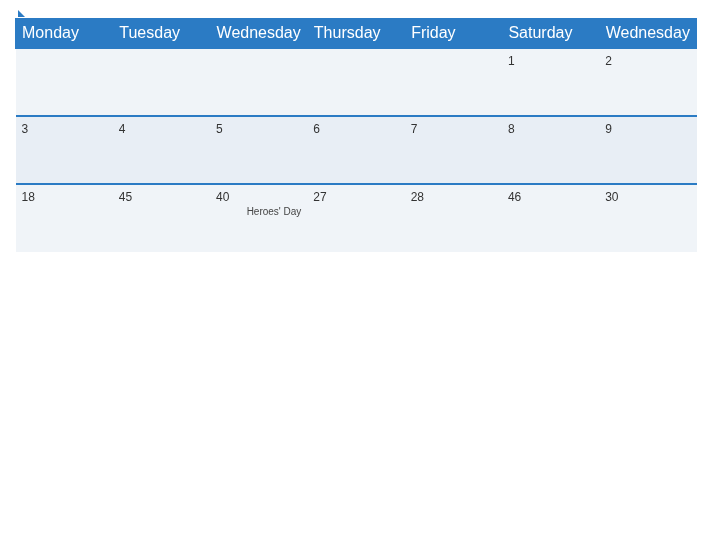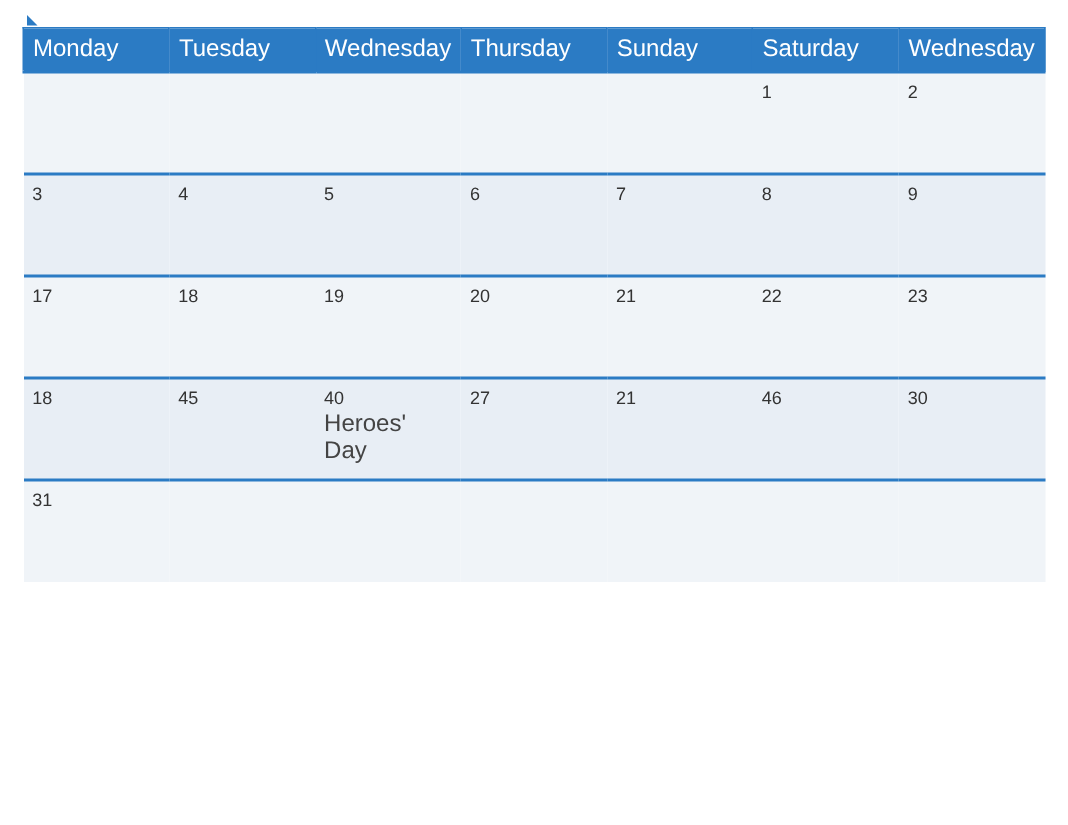--- a/index.html
+++ b/index.html
@@ -102,24 +102,25 @@
       font-size: 12px;
       color: #333;
       width: calc(100% / 7);
     }
     .day-number {
       font-size: 12px;
       color: #333;
       display: block;
     }
     .day-event {
-      font-size: 16px;
+      font-size: 10px;
       color: #444;
       display: block;
       margin-top: 2px;
+      text-align: right;
     }
   </style>
 </head>
 <body>
 
 <div class="calendar-container">
   <div class="header-area">
     <div class="logo">
       <span class="logo-general"></span>
       <div class="logo-blue-row">
@@ -132,21 +133,21 @@
   </div>
 
   <table class="calendar-grid">
     <thead>
       <tr>
 
       <th>Monday</th>
           <th>Tuesday</th>
           <th>Wednesday</th>
           <th>Thursday</th>
-          <th>Sunday</th>
+          <th>Friday</th>
           <th>Saturday</th>
           <th>Wednesday</th>
         </tr>
     </thead>
     <tbody id="calendar-body">
 
     <tr>
           <td></td>
           <td></td>
           <td></td>
@@ -177,71 +178,37 @@
           </td>
           <td>
             <span class="day-number">8</span>
           </td>
           <td>
             <span class="day-number">9</span>
           </td>
         </tr>
         <tr>
           <td>
-            <span class="day-number">17</span>
-          </td>
-          <td>
-            <span class="day-number">18</span>
-          </td>
-          <td>
-            <span class="day-number">19</span>
-          </td>
-          <td>
-            <span class="day-number">20</span>
-          </td>
-          <td>
-            <span class="day-number">21</span>
-          </td>
-          <td>
-            <span class="day-number">22</span>
-          </td>
-          <td>
-            <span class="day-number">23</span>
-          </td>
-        </tr>
-        <tr>
-          <td>
             <span class="day-number">18</span>
           </td>
           <td>
             <span class="day-number">45</span>
           </td>
           <td>
             <span class="day-number">40</span>
             <span class="day-event">Heroes' Day</span>
           </td>
           <td>
             <span class="day-number">27</span>
           </td>
           <td>
-            <span class="day-number">21</span>
+            <span class="day-number">28</span>
           </td>
           <td>
             <span class="day-number">46</span>
           </td>
           <td>
             <span class="day-number">30</span>
           </td>
-        </tr>
-        <tr>
-          <td>
-            <span class="day-number">31</span>
-          </td>
-          <td></td>
-          <td></td>
-          <td></td>
-          <td></td>
-          <td></td>
-          <td></td>
         </tr>
       </tbody>
   </table>
 </div>
 
 </body></html>

